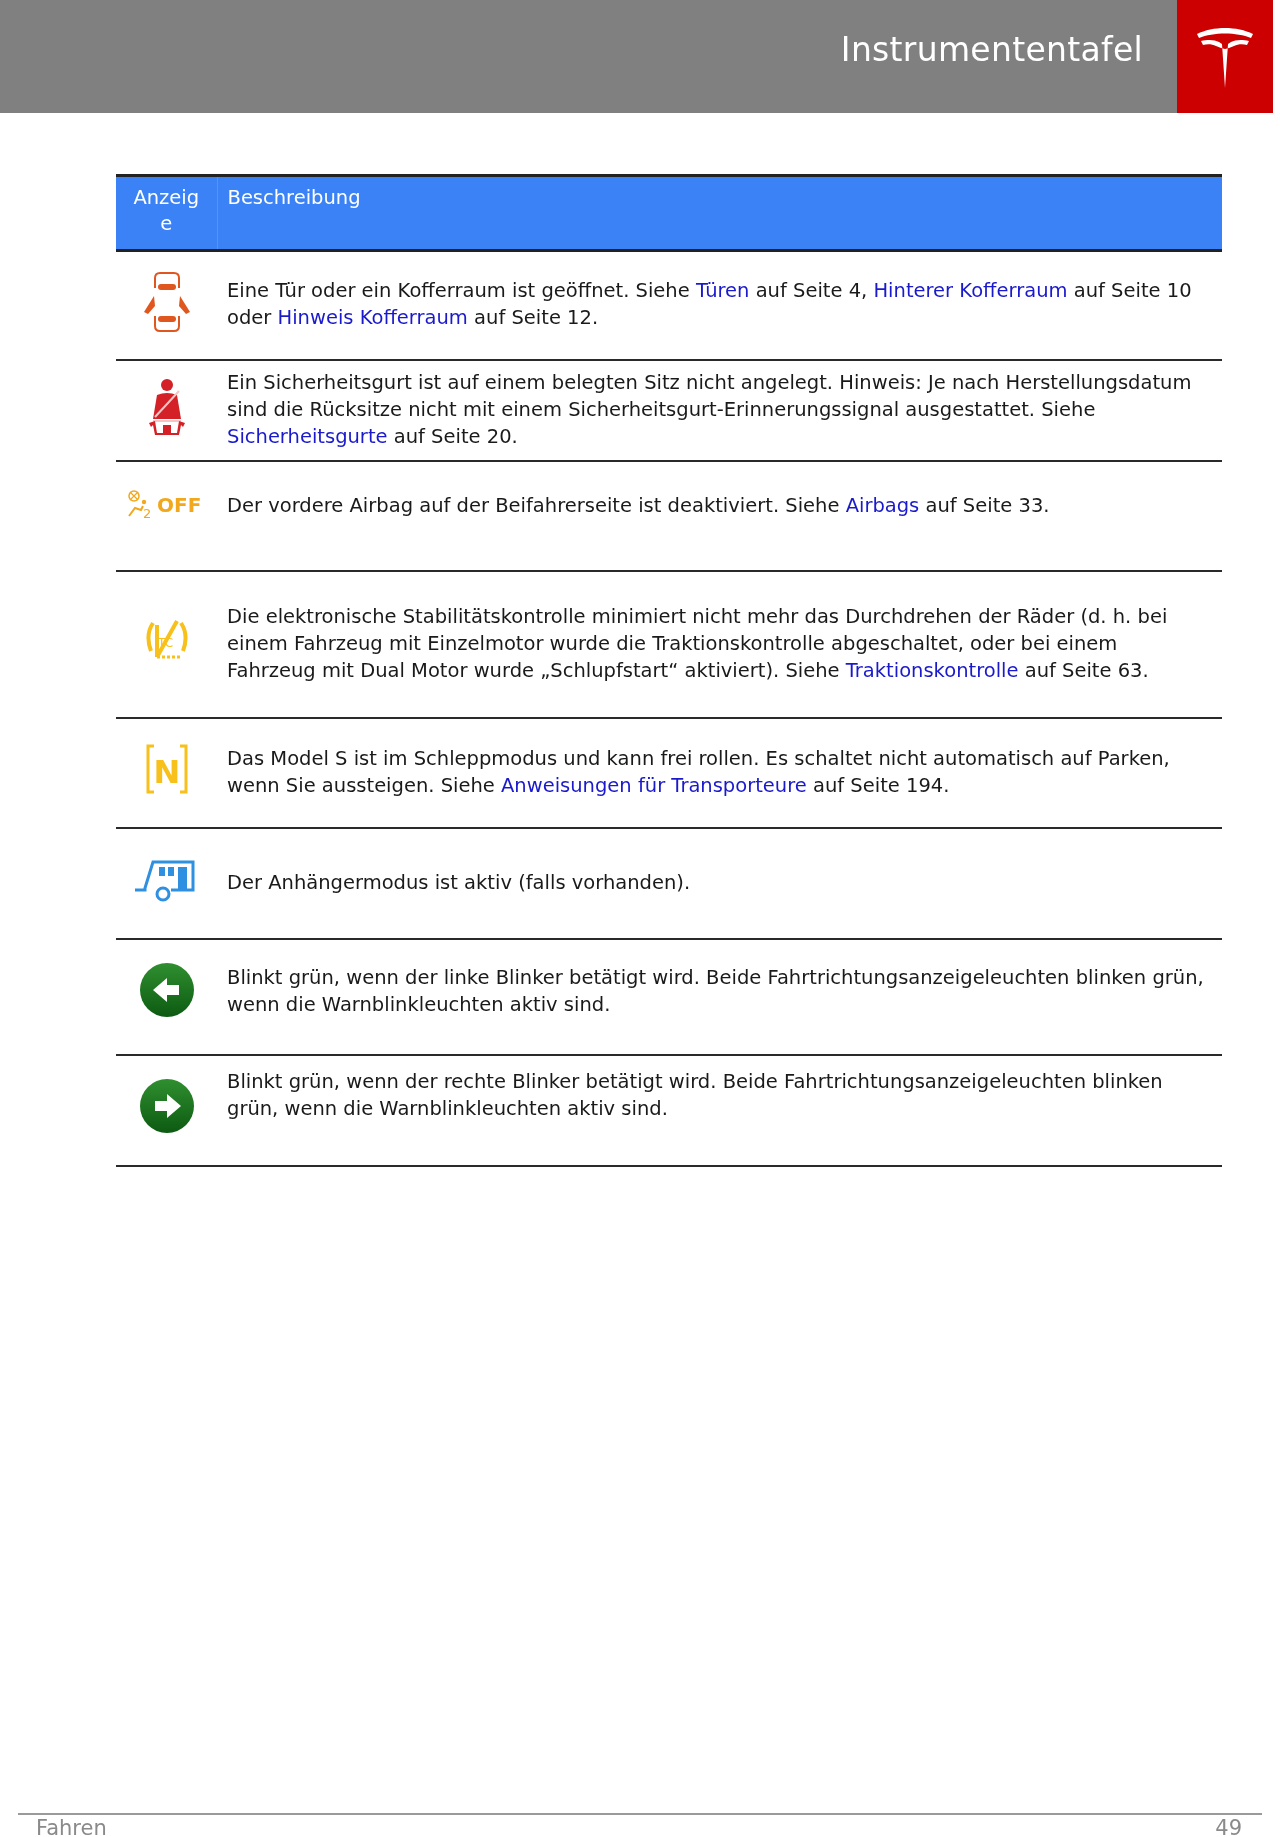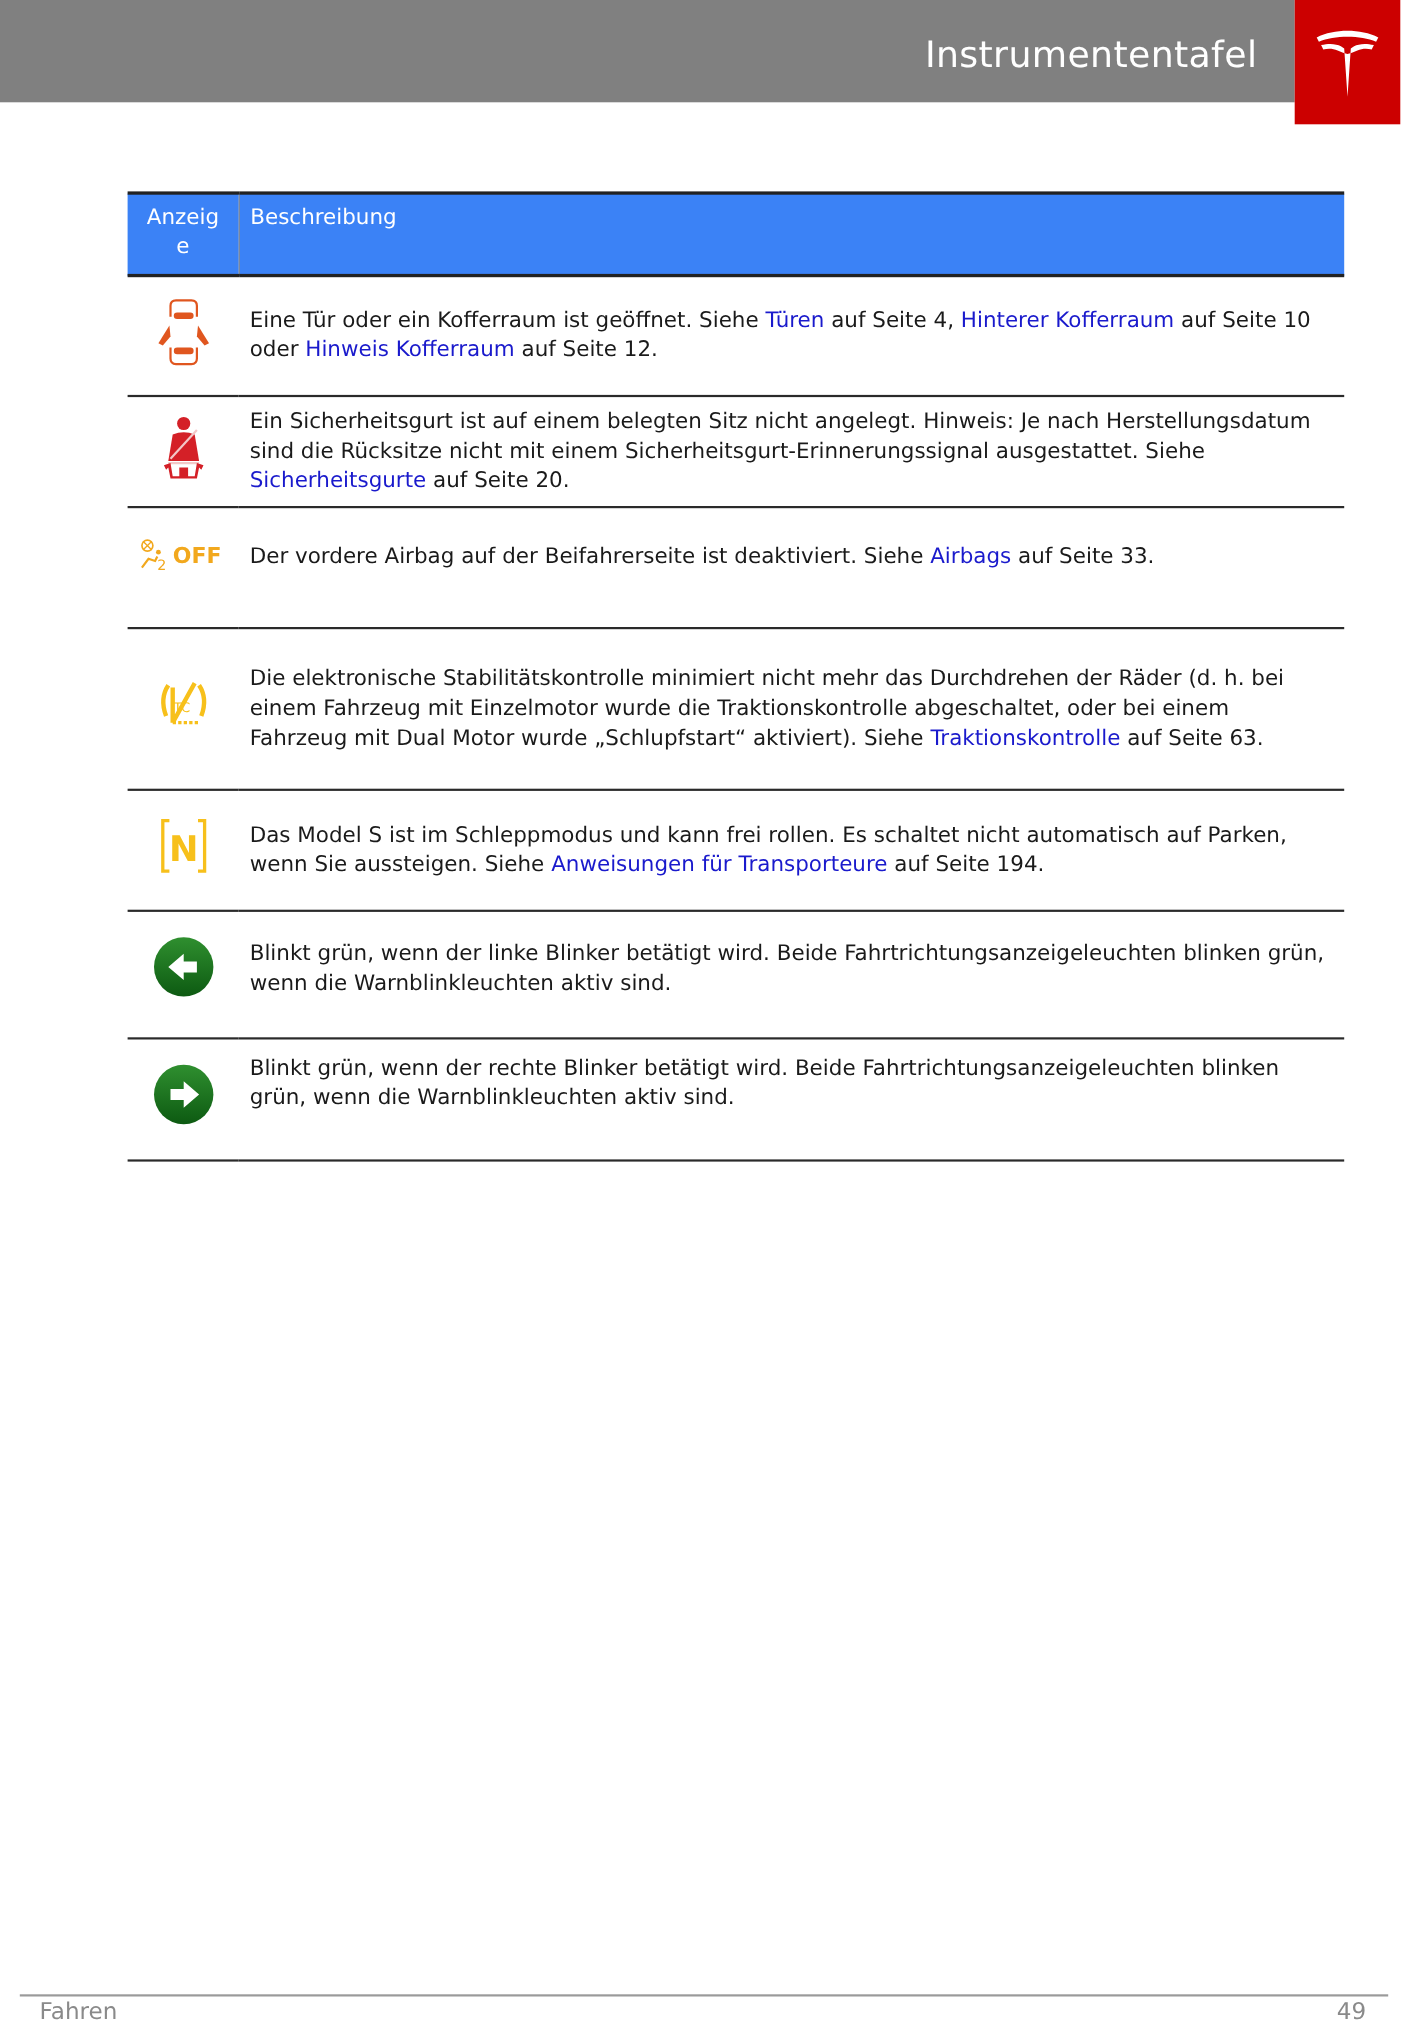--- a/index.html
+++ b/index.html
@@ -1,19 +1,19 @@
 <!DOCTYPE html>
 <html><head>
   <meta charset="utf-8">
   <style>
     * { box-sizing: border-box; margin: 0; padding: 0; }
     html, body { width: 1280px; height: 1837px; background: #ffffff; overflow: hidden; }
     body { position: relative; font-family: "DejaVu Sans", sans-serif; color: #1a1a1a; }
 
-    .topbar { position: absolute; left: 0; top: 0; width: 1177px; height: 93px; background: #808080; }
+    .topbar { position: absolute; left: 0; top: 0; width: 1177px; height: 113px; background: #808080; }
     .topbar .title { position: absolute; right: 34px; top: 30px; font-size: 33px; color: #ffffff; font-weight: normal; letter-spacing: 0.3px; }
     .logo-block { position: absolute; left: 1177px; top: 0; width: 96px; height: 113px; background: #cc0000; display: flex; align-items: center; justify-content: center; }
     .logo-block svg { width: 64px; height: 66px; }
 
     table.ind { position: absolute; left: 116px; top: 174px; width: 1106px; border-collapse: collapse; }
     table.ind th { background: #3b82f6; color: #ffffff; font-weight: normal; font-size: 19.5px; height: 75px; vertical-align: top; padding-top: 8px; text-align: left; border-top: 3px solid #222; border-bottom: 3px solid #222; line-height: 26px; }
     table.ind th.c1 { width: 101px; text-align: center; border-right: 1px solid #8c8c8c; padding-left: 2px; padding-right: 2px; }
     table.ind th.c2 { padding-left: 10px; }
     table.ind td { border-bottom: 2px solid #2a2a2a; font-size: 19.5px; line-height: 27px; vertical-align: middle; }
     table.ind td.ic { width: 101px; text-align: center; }
@@ -123,20 +123,36 @@
             <path d="M10 3 H4 V49 H10" fill="none" stroke="#f7c01b" stroke-width="3"></path>
             <path d="M36 3 H42 V49 H36" fill="none" stroke="#f7c01b" stroke-width="3"></path>
             <text x="23" y="40" text-anchor="middle" font-family="DejaVu Sans, sans-serif" font-size="32" font-weight="bold" fill="#f7c01b">N</text>
           </svg>
         </span>
       </td>
       <td class="desc">
         <span>Das Model S ist im Schleppmodus und kann frei rollen. Es schaltet nicht automatisch auf Parken, wenn Sie aussteigen. Siehe </span><a class="link">Anweisungen für Transporteure</a><span> auf Seite 194.</span>
       </td>
     </tr>
+    <tr class="r6">
+      <td class="ic">
+        <span class="icon-wrap">
+          <svg width="68" height="48" viewBox="0 0 68 48">
+            <path d="M2 34 H12 V32 L20 6 H60 V34 H38" fill="none" stroke="#2f8fe0" stroke-width="3"></path>
+            <rect x="26" y="11" width="6" height="9" fill="#2f8fe0"></rect>
+            <rect x="35" y="11" width="6" height="9" fill="#2f8fe0"></rect>
+            <rect x="45" y="11" width="9" height="22" fill="#2f8fe0"></rect>
+            <circle cx="30" cy="38" r="6" fill="#fff" stroke="#2f8fe0" stroke-width="3"></circle>
+          </svg>
+        </span>
+      </td>
+      <td class="desc">
+        <span>Der Anhängermodus ist aktiv (falls vorhanden).</span>
+      </td>
+    </tr>
     <tr class="r7">
       <td class="ic" style="vertical-align:top;padding-top:22px;">
         <span class="icon-wrap">
           <svg width="56" height="56" viewBox="0 0 56 56">
             <defs>
                 <linearGradient id="gl" x1="0" y1="0" x2="0" y2="1">
                   <stop offset="0" stop-color="#2f8f2f"></stop>
                   <stop offset="1" stop-color="#0d5a12"></stop>
                 </linearGradient>
               </defs>

